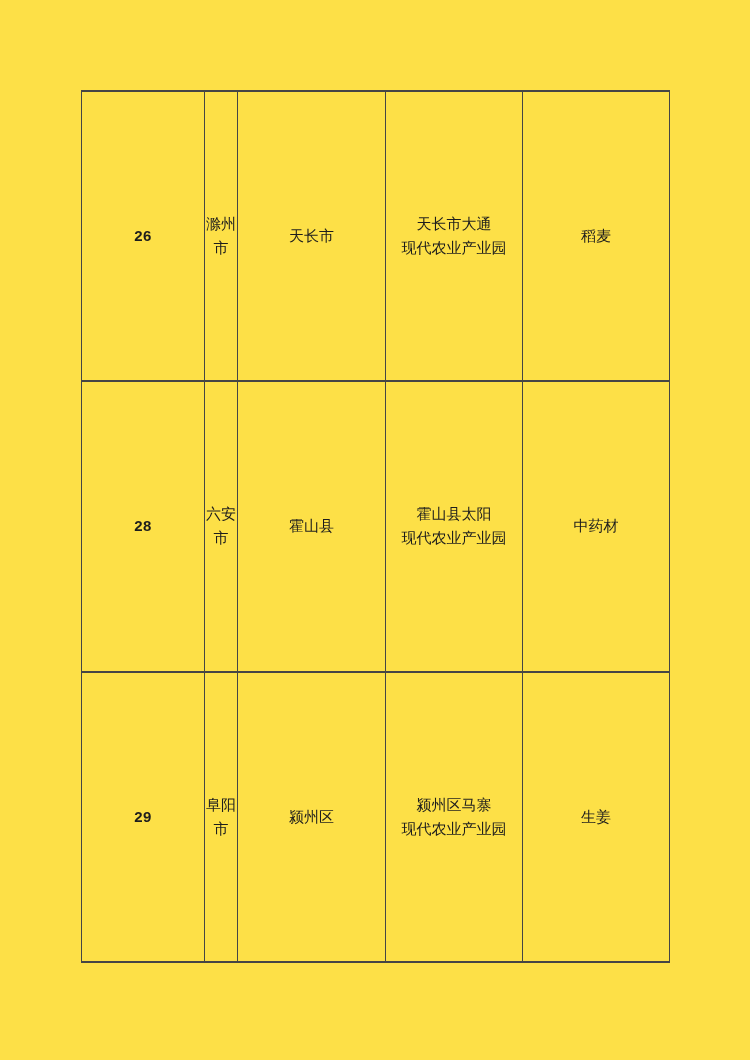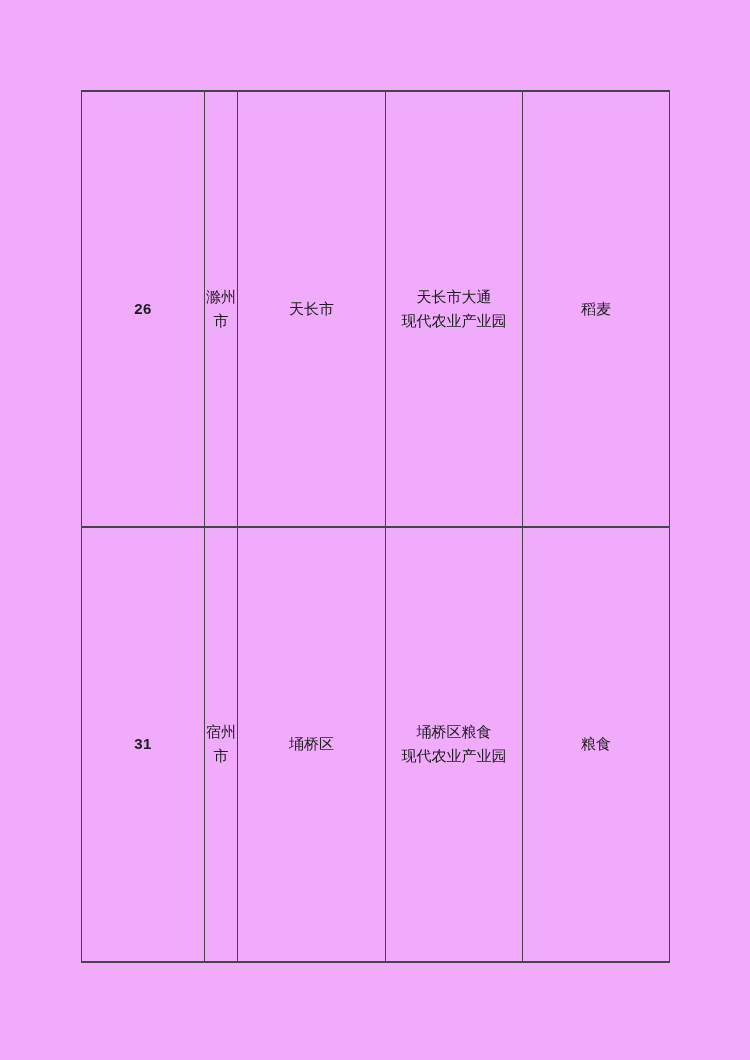--- a/index.html
+++ b/index.html
@@ -10,21 +10,21 @@
     width: 750px;
     height: 1060px;
     background: #ffffff;
     position: relative;
     overflow: hidden;
     font-family: "Liberation Serif", "DejaVu Serif", serif;
   }
   .page {
     position: absolute;
     inset: 0;
-    background: #f0abfc;
+    background: #fde047;
   }
   table.doc-table {
     position: absolute;
     left: 81px;
     top: 90px;
     width: 588px;
     height: 873px;
     border-collapse: collapse;
     table-layout: fixed;
   }
@@ -65,23 +65,32 @@
       <tr>
         <td class="cell-no">26</td>
         <td>滁州
 市</td>
         <td>天长市</td>
         <td>天长市大通
 现代农业产业园</td>
         <td>稻麦</td>
       </tr>
       <tr>
-        <td class="cell-no">31</td>
-        <td>宿州
+        <td class="cell-no">28</td>
+        <td>六安
 市</td>
-        <td>埇桥区</td>
-        <td>埇桥区粮食
+        <td>霍山县</td>
+        <td>霍山县太阳
 现代农业产业园</td>
-        <td>粮食</td>
+        <td>中药材</td>
+      </tr>
+      <tr>
+        <td class="cell-no">29</td>
+        <td>阜阳
+市</td>
+        <td>颍州区</td>
+        <td>颍州区马寨
+现代农业产业园</td>
+        <td>生姜</td>
       </tr>
     </tbody>
   </table>
 </div>
 
 </body></html>

